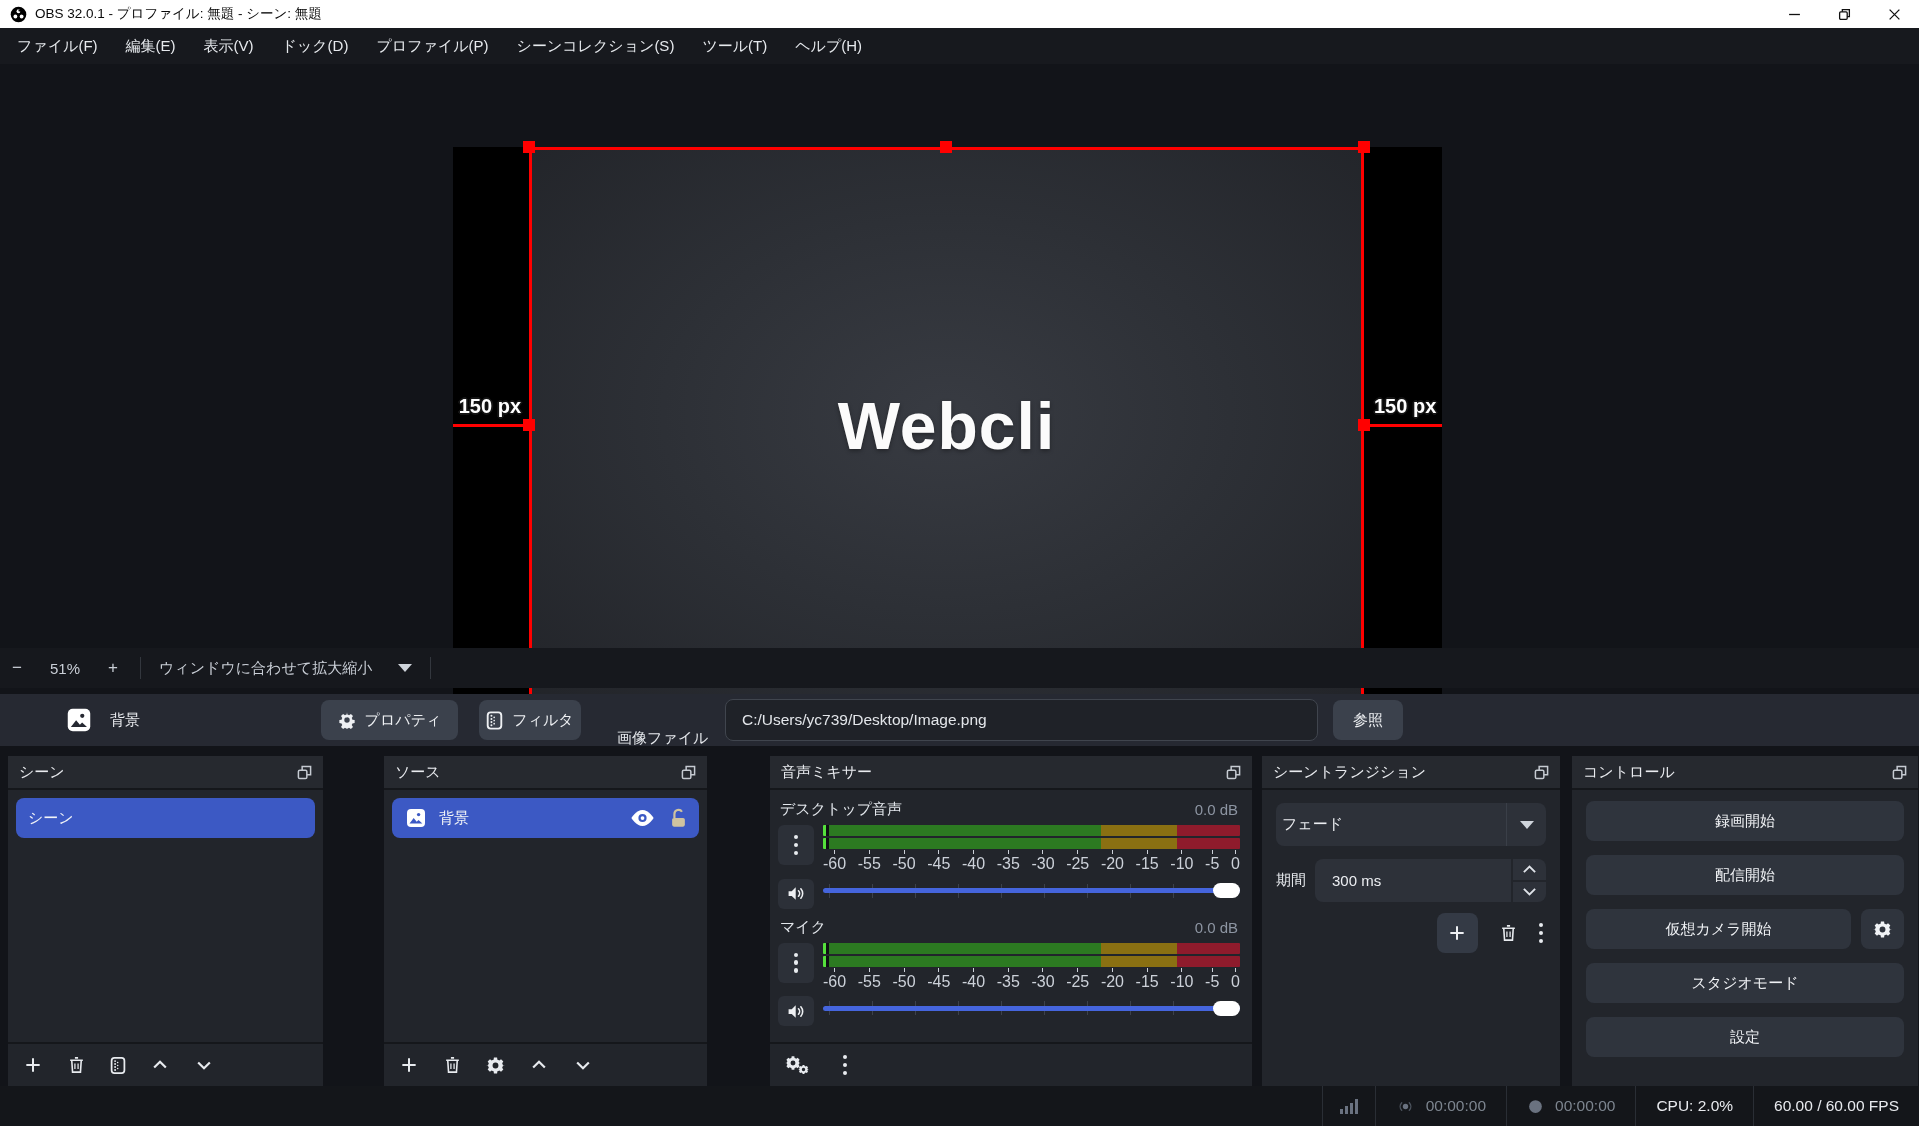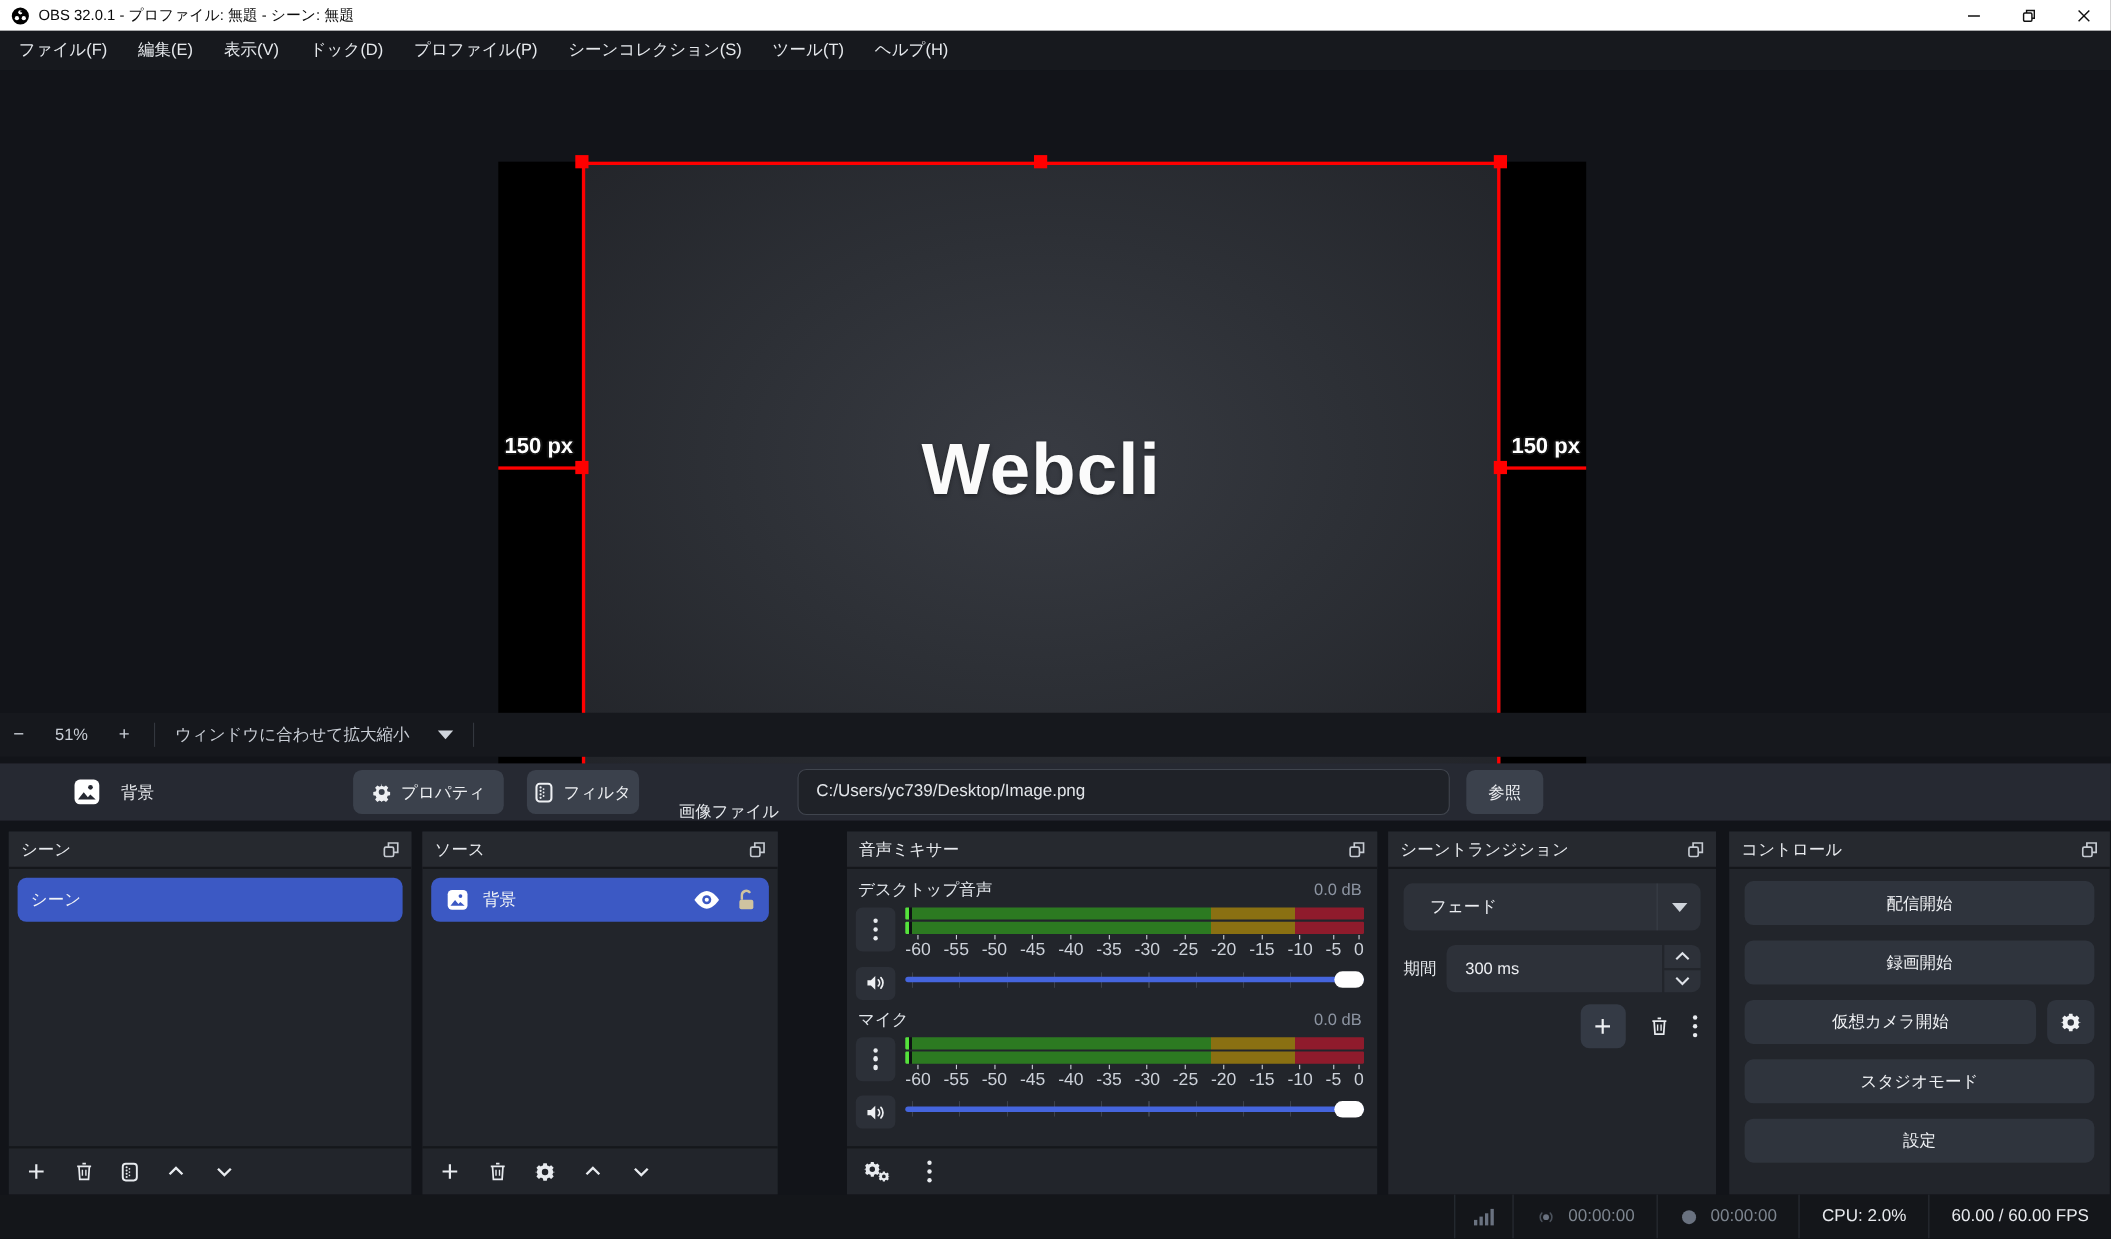--- a/index.html
+++ b/index.html
@@ -56,21 +56,21 @@
   .filelabel { position:absolute; left:617px; color:#e6e9ed;margin-top:36px; }
   .fileinput { position:absolute; left:725px; width:593px; height:42px; background:#1f2228; border:1px solid #40454e; border-radius:8px; color:#e3e6ea; font-size:15.5px; padding:0 16px; font-family:inherit; }
   .btn-browse { position:absolute; left:1333px; width:70px; }
 
   
   .panel { position:absolute; top:756px; height:330px; background:#22252b; }
   .panel-header { height:34px; background:#26292f; display:flex; align-items:center; justify-content:space-between; padding:0 11px; border-bottom:2px solid #15171b; font-size:15px; color:#e9ebef; }
   .panel-toolbar { position:absolute; left:0; right:0; bottom:0; height:44px; border-top:2px solid #15171b; display:flex; align-items:center; gap:24px; padding:0 15px; color:#e8ebef; }
   .toolbtn { display:flex; align-items:center; justify-content:center; }
 
-  .p-scenes { left:8px;  width:366px; }
+  .p-scenes { left:8px;  width:315px; }
   .p-sources{ left:384px; width:323px; }
   .p-mixer  { left:770px; width:482px; }
   .p-trans  { left:1262px; width:298px; }
   .p-ctrl   { left:1572px; width:346px; }
 
   .list { padding:8px; }
   .list-item { height:40px; border-radius:8px; display:flex; align-items:center; padding:0 12px; font-size:15px; color:#f2f4f7; }
   .selected { background:#3c59c4; }
   .src-row-icons { margin-left:auto; display:flex; align-items:center; gap:15px; }
 
@@ -97,21 +97,21 @@
     background:repeating-linear-gradient(to right, #3c414b 0 1px, transparent 1px 43px); }
   .slider .track { position:absolute; left:0; right:0; top:5.5px; height:5px; border-radius:3px; background:#4565dd; }
   .slider .thumb { position:absolute; right:0; top:0.5px; width:27px; height:15px; border-radius:8px; background:#fff; }
   .dualgear { position:relative; width:26px; height:24px; }
   .dualgear .g1 { position:absolute; left:0; top:2px; }
   .dualgear .g2 { position:absolute; left:13px; top:11px; }
 
   
   .trans-body { padding:13px 14px 0 14px; }
   .combo { display:flex; height:43px; background:#2d3139; border-radius:8px; overflow:hidden; align-items:center; }
-  .combo .val { flex:1; padding:0 24px; color:#eceef2; }
+  .combo .val { flex:1; padding:0 6px; color:#eceef2; }
   .combo .arrow { width:40px; align-self:stretch; display:flex; align-items:center; justify-content:center; border-left:1px solid #3a3f48; }
   .dur-row { display:flex; align-items:center; margin-top:13px; gap:9px; }
   .dur-label { color:#e6e9ed; }
   .spinbox { flex:1; display:flex; height:43px; gap:2px; }
   .spin-val { flex:1; background:#2d3139; border-radius:8px 0 0 8px; display:flex; align-items:center; padding:0 17px; color:#eceef2; }
   .spin-arrows { width:33px; display:flex; flex-direction:column; gap:2px; }
   .spin-arrows .sbtn { flex:1; background:#2d3139; display:flex; align-items:center; justify-content:center; }
   .spin-arrows .sbtn:first-child { border-radius:0 8px 0 0; }
   .spin-arrows .sbtn:last-child  { border-radius:0 0 8px 0; }
   .trans-actions { display:flex; align-items:center; justify-content:flex-end; gap:21px; margin-top:11px; padding-right:3px; }
@@ -564,24 +564,24 @@
     <span>コントロール</span>
     <span class="popout">
       <svg width="15" height="15" viewBox="0 0 16 16" fill="none" stroke="currentColor" stroke-width="1.6">
           <rect x="1.5" y="5.5" width="9" height="9" rx="1.5"></rect>
           <path d="M5.5 5.5v-4h9v9h-4"></path>
         </svg>
     </span>
   </div>
   <div class="ctrl-body">
     <div class="ctrl-btn">
+        <span>録画開始</span>
+      </div>
+    <div class="ctrl-btn">
         <span>配信開始</span>
-      </div>
-    <div class="ctrl-btn">
-        <span>録画開始</span>
       </div>
     <div class="ctrl-row">
       <div class="ctrl-btn grow">
           <span>仮想カメラ開始</span>
         </div>
       <div class="ctrl-btn ctrl-gear">
         <svg width="19" height="19" viewBox="0 0 24 24" fill="#f0f2f5">
             <path fill-rule="evenodd" d="M10 2h4l.4 2.6a8 8 0 0 1 2.4 1l2.2-1.5 2.9 2.9-1.5 2.2a8 8 0 0 1 1 2.4L24 12l-2.6.4a8 8 0 0 1-1 2.4l1.5 2.2-2.9 2.9-2.2-1.5a8 8 0 0 1-2.4 1L14 22h-4l-.4-2.6a8 8 0 0 1-2.4-1L5 19.9 2.1 17l1.5-2.2a8 8 0 0 1-1-2.4L0 12l2.6-.4a8 8 0 0 1 1-2.4L2.1 7 5 4.1l2.2 1.5a8 8 0 0 1 2.4-1zM12 8.3a3.7 3.7 0 1 1 0 7.4 3.7 3.7 0 0 1 0-7.4z"></path>
           </svg>
       </div>

